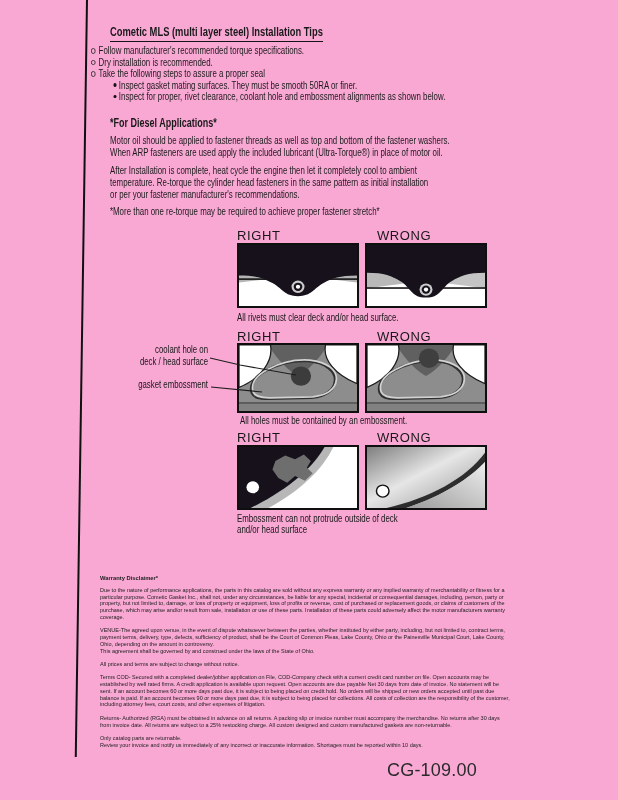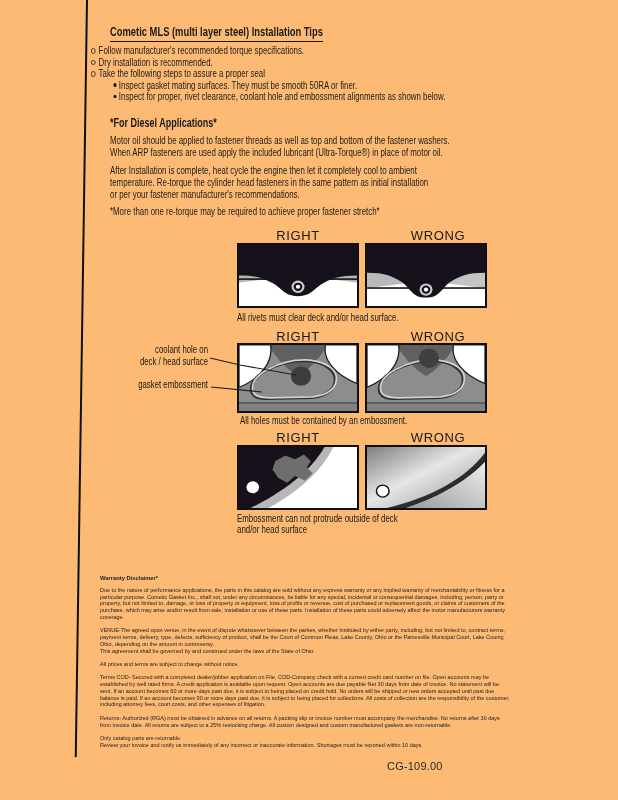--- a/index.html
+++ b/index.html
@@ -1,16 +1,16 @@
 <!DOCTYPE html>
 <html><head>
 <meta charset="utf-8">
 <style>
   html,body{margin:0;padding:0;background:#ffffff;}
-  .page{position:relative;width:618px;height:800px;background:#fdba74;overflow:hidden;
+  .page{position:relative;width:618px;height:800px;background:#f9a8d4;overflow:hidden;
         font-family:"Liberation Sans",sans-serif;color:#1a1a1a;}
   .cond{transform:scaleX(0.75);transform-origin:0 0;}
   .pre{white-space:pre-line;}
 
   .margin-rule{position:absolute;left:86px;top:0;width:2px;height:757px;background:#101010;
                transform-origin:top center;transform:rotate(0.85deg);}
 
   .title{position:absolute;left:110px;top:25px;font-size:12.5px;font-weight:700;
          letter-spacing:0;border-bottom:1.7px solid #141414;padding-bottom:2px;}
 
@@ -19,21 +19,21 @@
   .ring{width:3.6px;height:3.6px;border:1.1px solid #2a2a2a;border-radius:50%;
         margin:3.2px 4.5px 0 0;flex:none;}
   .brow.sub{padding-left:30px;}
   .dot{width:3.6px;height:3.6px;background:#151515;border-radius:50%;
        margin:3.6px 3.5px 0 0;flex:none;}
 
   .diesel-h{position:absolute;left:110px;top:116px;font-size:12px;font-weight:700;}
   .dpara{position:absolute;left:110px;width:520px;font-size:10.5px;line-height:12px;}
   .dp1{top:134px;} .dp2{top:164px;} .dp3{top:205px;}
 
-  .dg-label{position:absolute;width:122px;text-align:center;font-size:13px;
+  .dg-label{position:absolute;width:122px;text-align:left;font-size:13px;
             letter-spacing:0.6px;color:#181818;}
   .lc1{left:237px;} .lc2{left:377px;}
   .lr1{top:228px;} .lr2{top:329px;} .lr3{top:430px;}
 
   .box{position:absolute;width:118px;border:2px solid #0f0f0f;background:#fff;}
   .hA{height:61px;} .hB{height:66px;}
   .bc1{left:237px;} .bc2{left:365px;}
   .br1{top:243px;} .br2{top:343px;} .br3{top:445px;}
   .box svg{display:block;width:100%;height:100%;}
 
@@ -45,21 +45,21 @@
   .co1{top:344px;} .co2{top:379px;}
 
   .pointer-overlay{position:absolute;left:0;top:0;width:618px;height:800px;
                    pointer-events:none;z-index:5;}
 
   .warranty{position:absolute;left:100px;top:575px;width:412px;font-size:5.5px;
             line-height:6.8px;color:#222;}
   .warranty .w-h{font-size:5.8px;font-weight:700;margin-bottom:5px;}
   .warranty p{margin:0 0 6.5px 0;white-space:pre-line;}
 
-  .footer-code{position:absolute;left:387px;top:760px;font-size:11px;
+  .footer-code{position:absolute;left:387px;top:760px;font-size:18px;
                letter-spacing:0.2px;color:#2a2a2a;}
 </style>
 </head>
 <body>
 
 <div class="page">
 
   <div class="margin-rule"></div>
 
   <div class="title cond">Cometic MLS (multi layer steel) Installation Tips</div>

